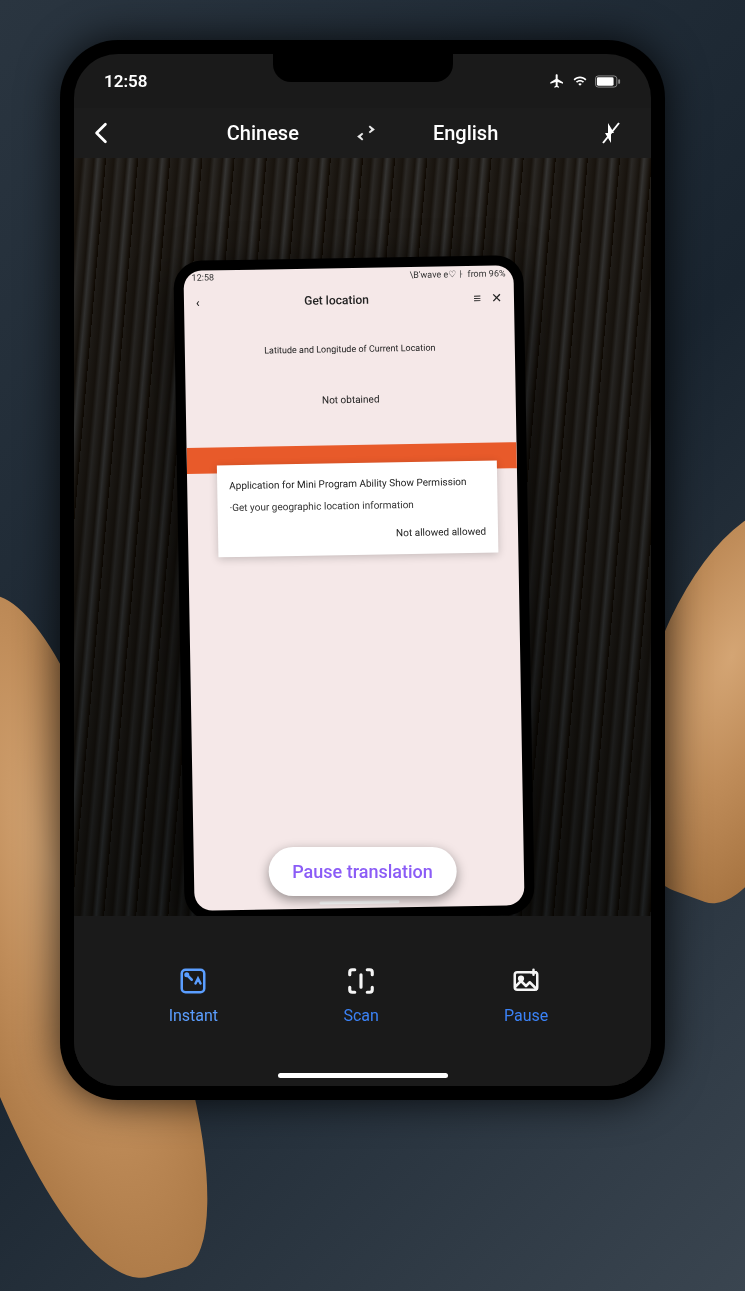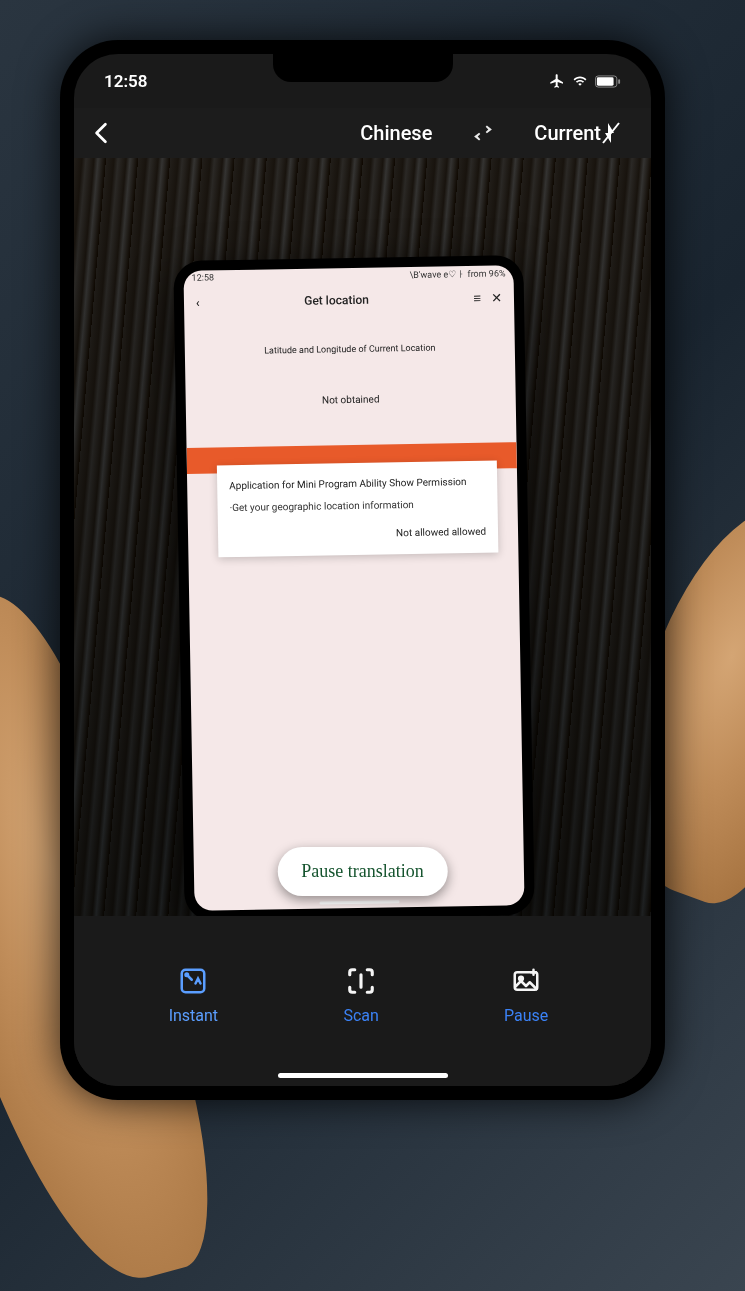--- a/index.html
+++ b/index.html
@@ -94,21 +94,21 @@
     right: 0;
     height: 50px;
     display: flex;
     align-items: center;
     padding: 0 20px;
     color: #fff;
     z-index: 30;
     background: rgba(30,30,30,0.6);
   }
   .back-btn { font-size: 24px; width: 30px; }
-  .lang-group { flex: 1; display: flex; align-items: center; justify-content: flex-end; gap: 40px; }
+  .lang-group { flex: 1; display: flex; align-items: center; justify-content: center; gap: 56px; }
   .lang-label { font-size: 20px; font-weight: 500; }
   .swap-icon { font-size: 18px; opacity: 0.9; }
   .flash-btn { width: 30px; text-align: right; }
 
   
   .viewfinder {
     position: absolute;
     top: 104px;
     left: 0;
     right: 0;
@@ -198,28 +198,27 @@
     border-radius: 2px;
   }
 
   
   .pause-pill {
     position: absolute;
     bottom: 190px;
     left: 50%;
     transform: translateX(-50%);
     background: #fff;
-    color: #14532d;
+    color: #8b5cf6;
     padding: 14px 24px;
     border-radius: 30px;
     font-size: 18px;
     font-weight: 500;
     z-index: 20;
     box-shadow: 0 4px 12px rgba(0,0,0,0.4);
-    font-family: Liberation Serif, serif;
   }
 
   
   .tab-bar {
     position: absolute;
     bottom: 0;
     left: 0;
     right: 0;
     height: 140px;
     background: #1a1a1a;
@@ -300,21 +299,21 @@
             <path d="M10 2L2 10l8 8" stroke="#fff" stroke-width="2.5" stroke-linecap="round" stroke-linejoin="round"></path>
           </svg>
       </div>
       <div class="lang-group">
         <span class="lang-label">Chinese</span>
         <span class="swap-icon">
           <svg width="22" height="16" viewBox="0 0 24 18" fill="#fff">
               <path d="M4 5h14l-3-3 1.4-1.4L22 5l-5.6 4.4L15 8l3-3H4V5zm16 8H6l3 3-1.4 1.4L2 13l5.6-4.4L9 10l-3 3h14v0z"></path>
             </svg>
         </span>
-        <span class="lang-label">Current</span>
+        <span class="lang-label">English</span>
       </div>
       <div class="flash-btn">
         <svg width="20" height="24" viewBox="0 0 20 24" fill="#fff">
             <path d="M7 2v10H4l6 10v-10h3L7 2z"></path>
             <line x1="2" y1="22" x2="18" y2="2" stroke="#fff" stroke-width="2"></line>
           </svg>
       </div>
     </div>
 
     <div class="viewfinder">

